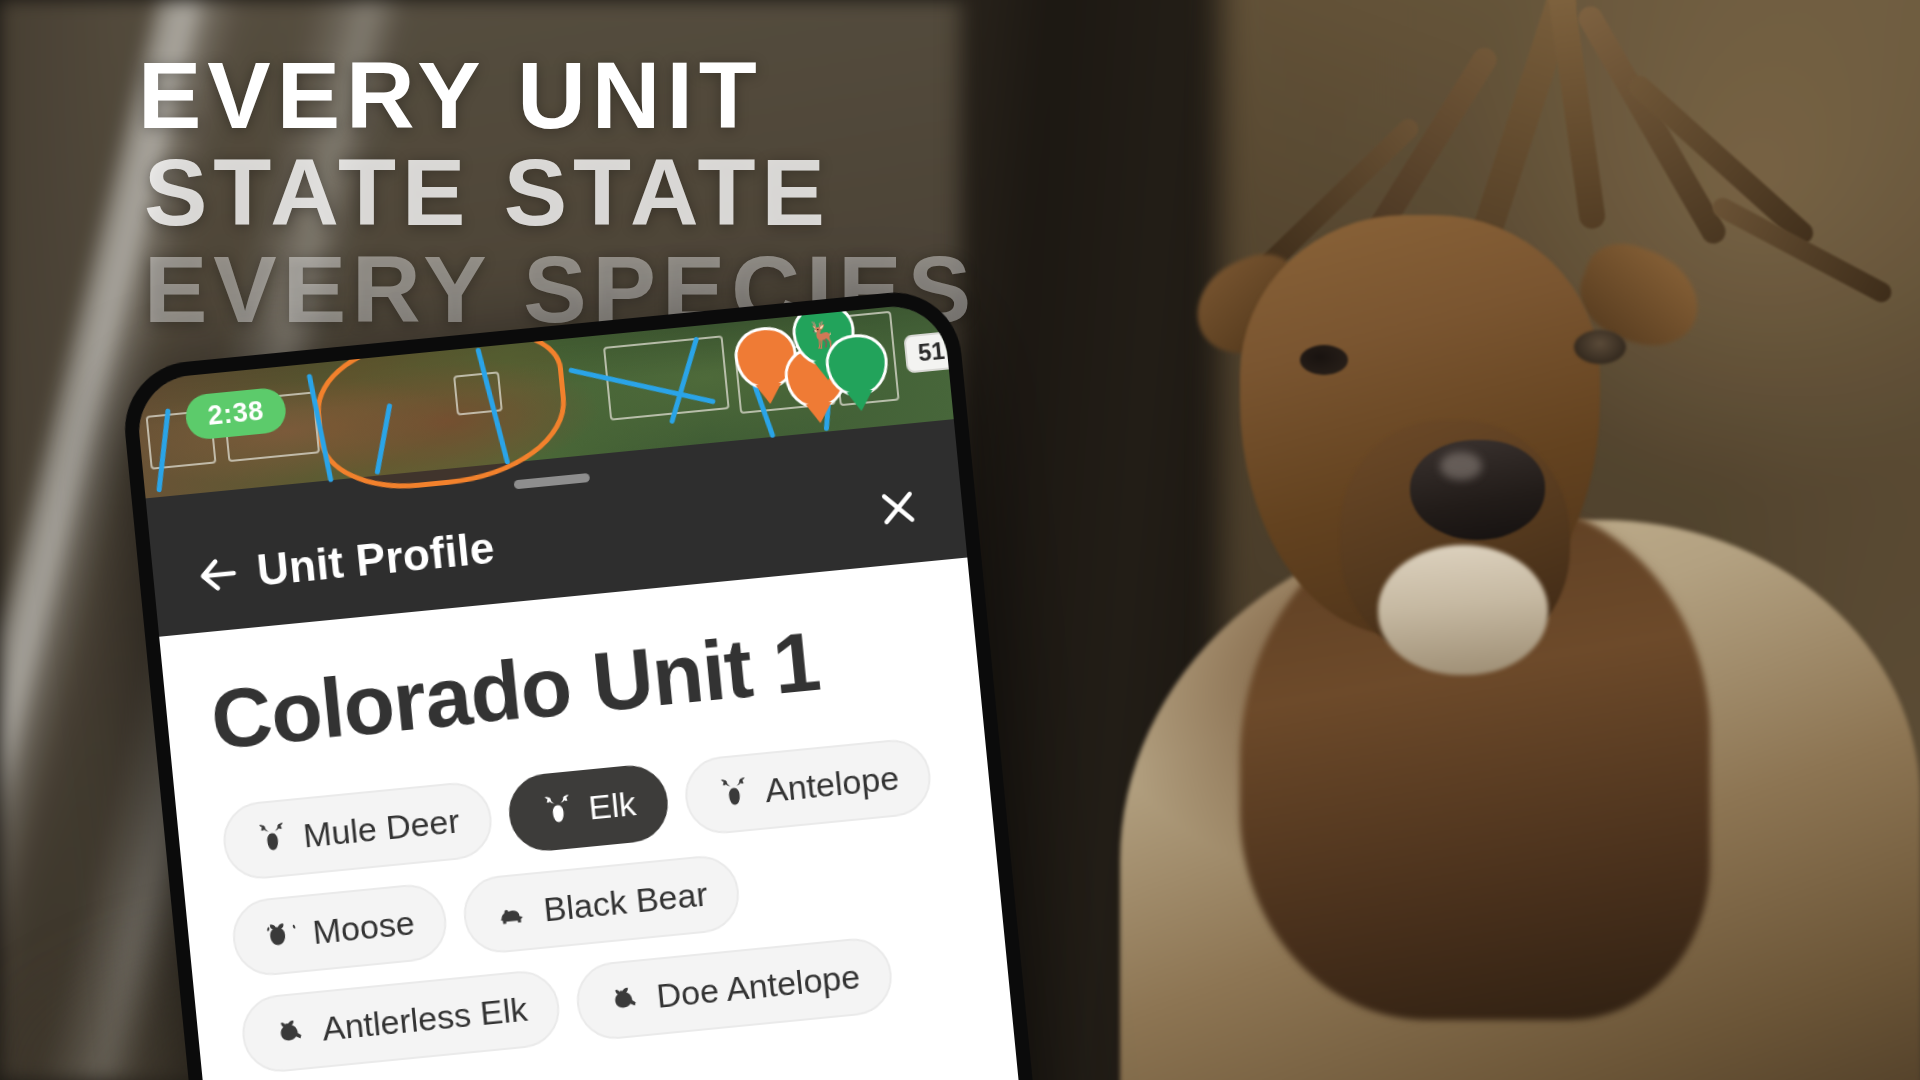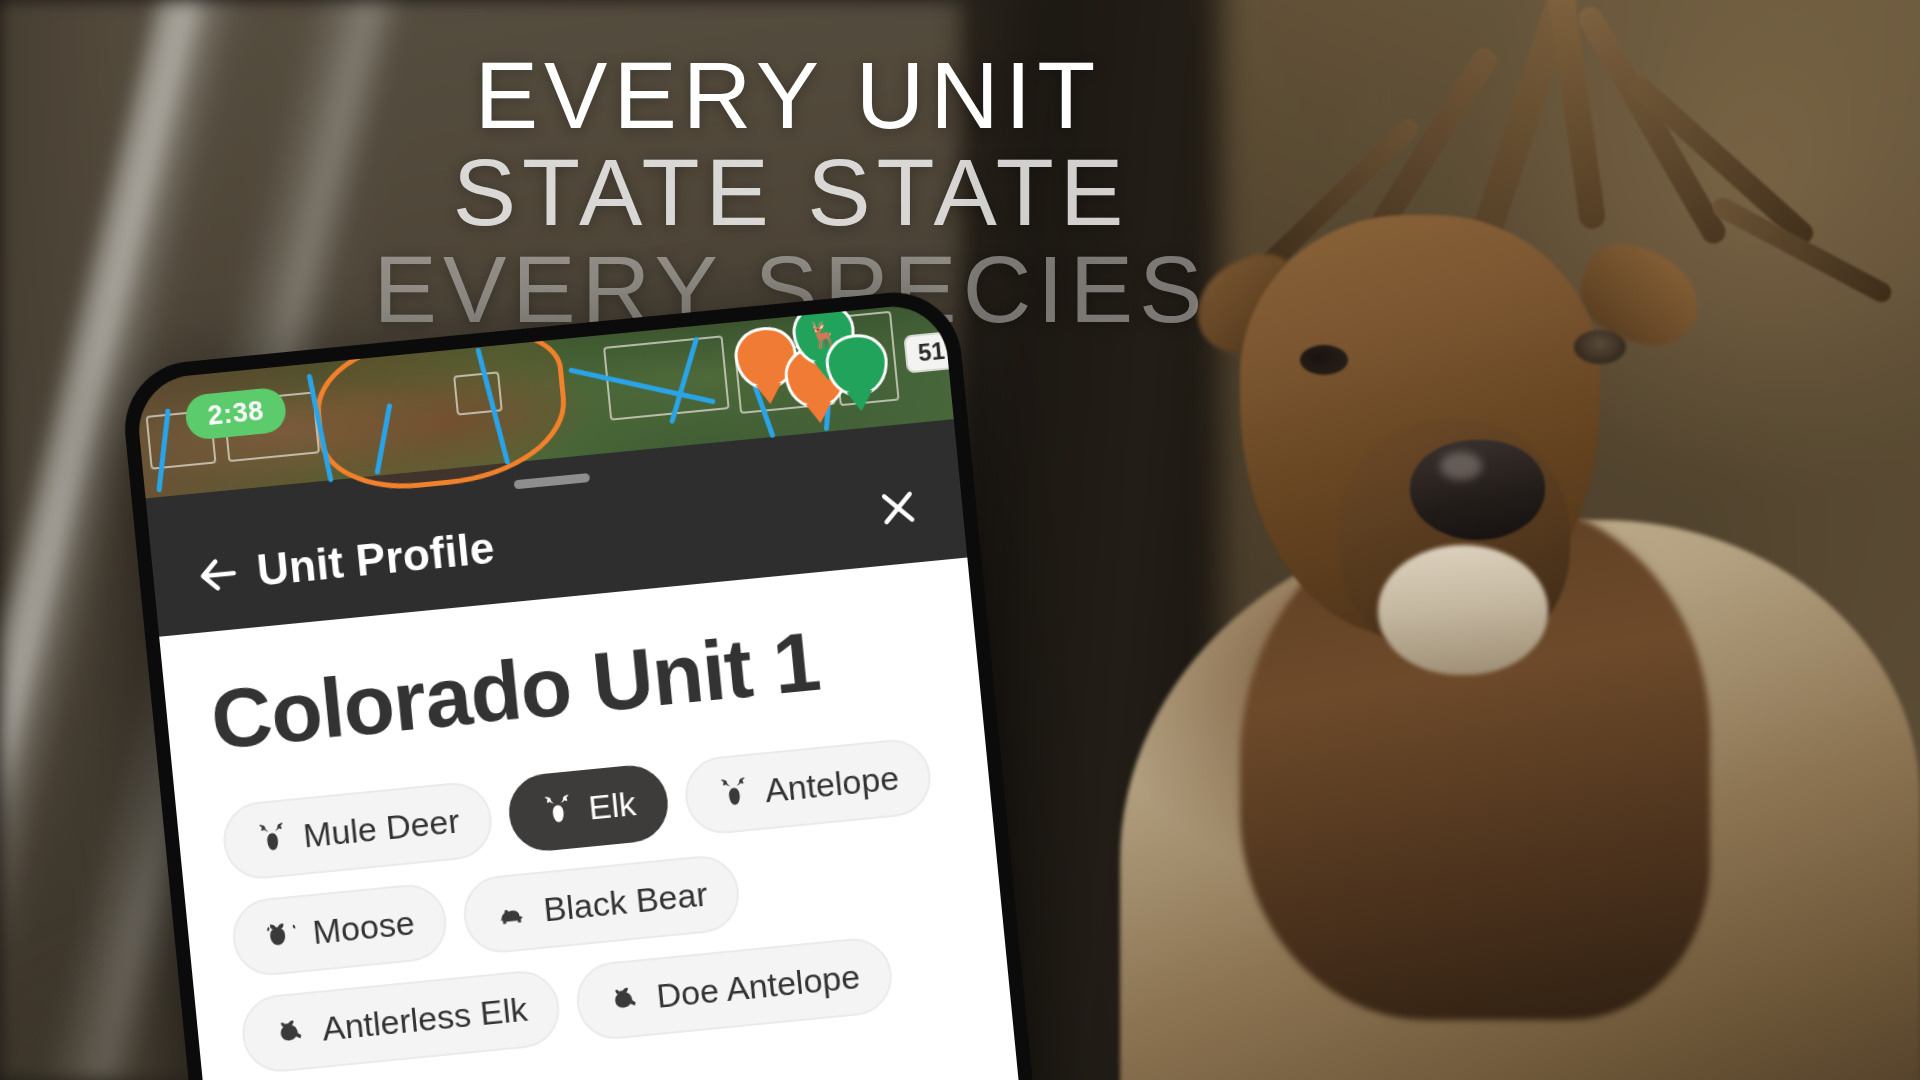--- a/index.html
+++ b/index.html
@@ -145,26 +145,25 @@
            background:linear-gradient(180deg,#715738,#453220); }
   .ant-f { left:390px; top:90px;   width:20px; height:210px; transform:rotate(46deg);
            background:linear-gradient(180deg,#6a5235,#3e2d1a); }
   .ant-g { left:852px; top:150px;  width:20px; height:200px; transform:rotate(-62deg);
            background:linear-gradient(180deg,#6a5235,#3e2d1a); }
 
   
   .headline {
     position:absolute; left:138px; top:50px; width:1300px;
     font-family:"Liberation Sans", sans-serif;
-    font-weight:normal; font-style:normal;
+    font-weight:bold; font-style:normal;
     letter-spacing:6px;
     line-height:0.96;
     z-index:6;
     pointer-events:none;
-    text-align:center;
   }
   .hl-line { font-size:95px; display:block; white-space:nowrap;
              text-shadow:0 2px 14px rgba(0,0,0,.30); }
   .hl-1 { color:#ffffff; }
   .hl-2 { color:rgba(255,255,255,.80); margin-top:6px; margin-left:6px; }
   .hl-3 { color:rgba(255,255,255,.42); margin-top:6px; margin-left:6px; }
 
   
   .phone-wrap {
     position:absolute; left:118px; top:352px;

